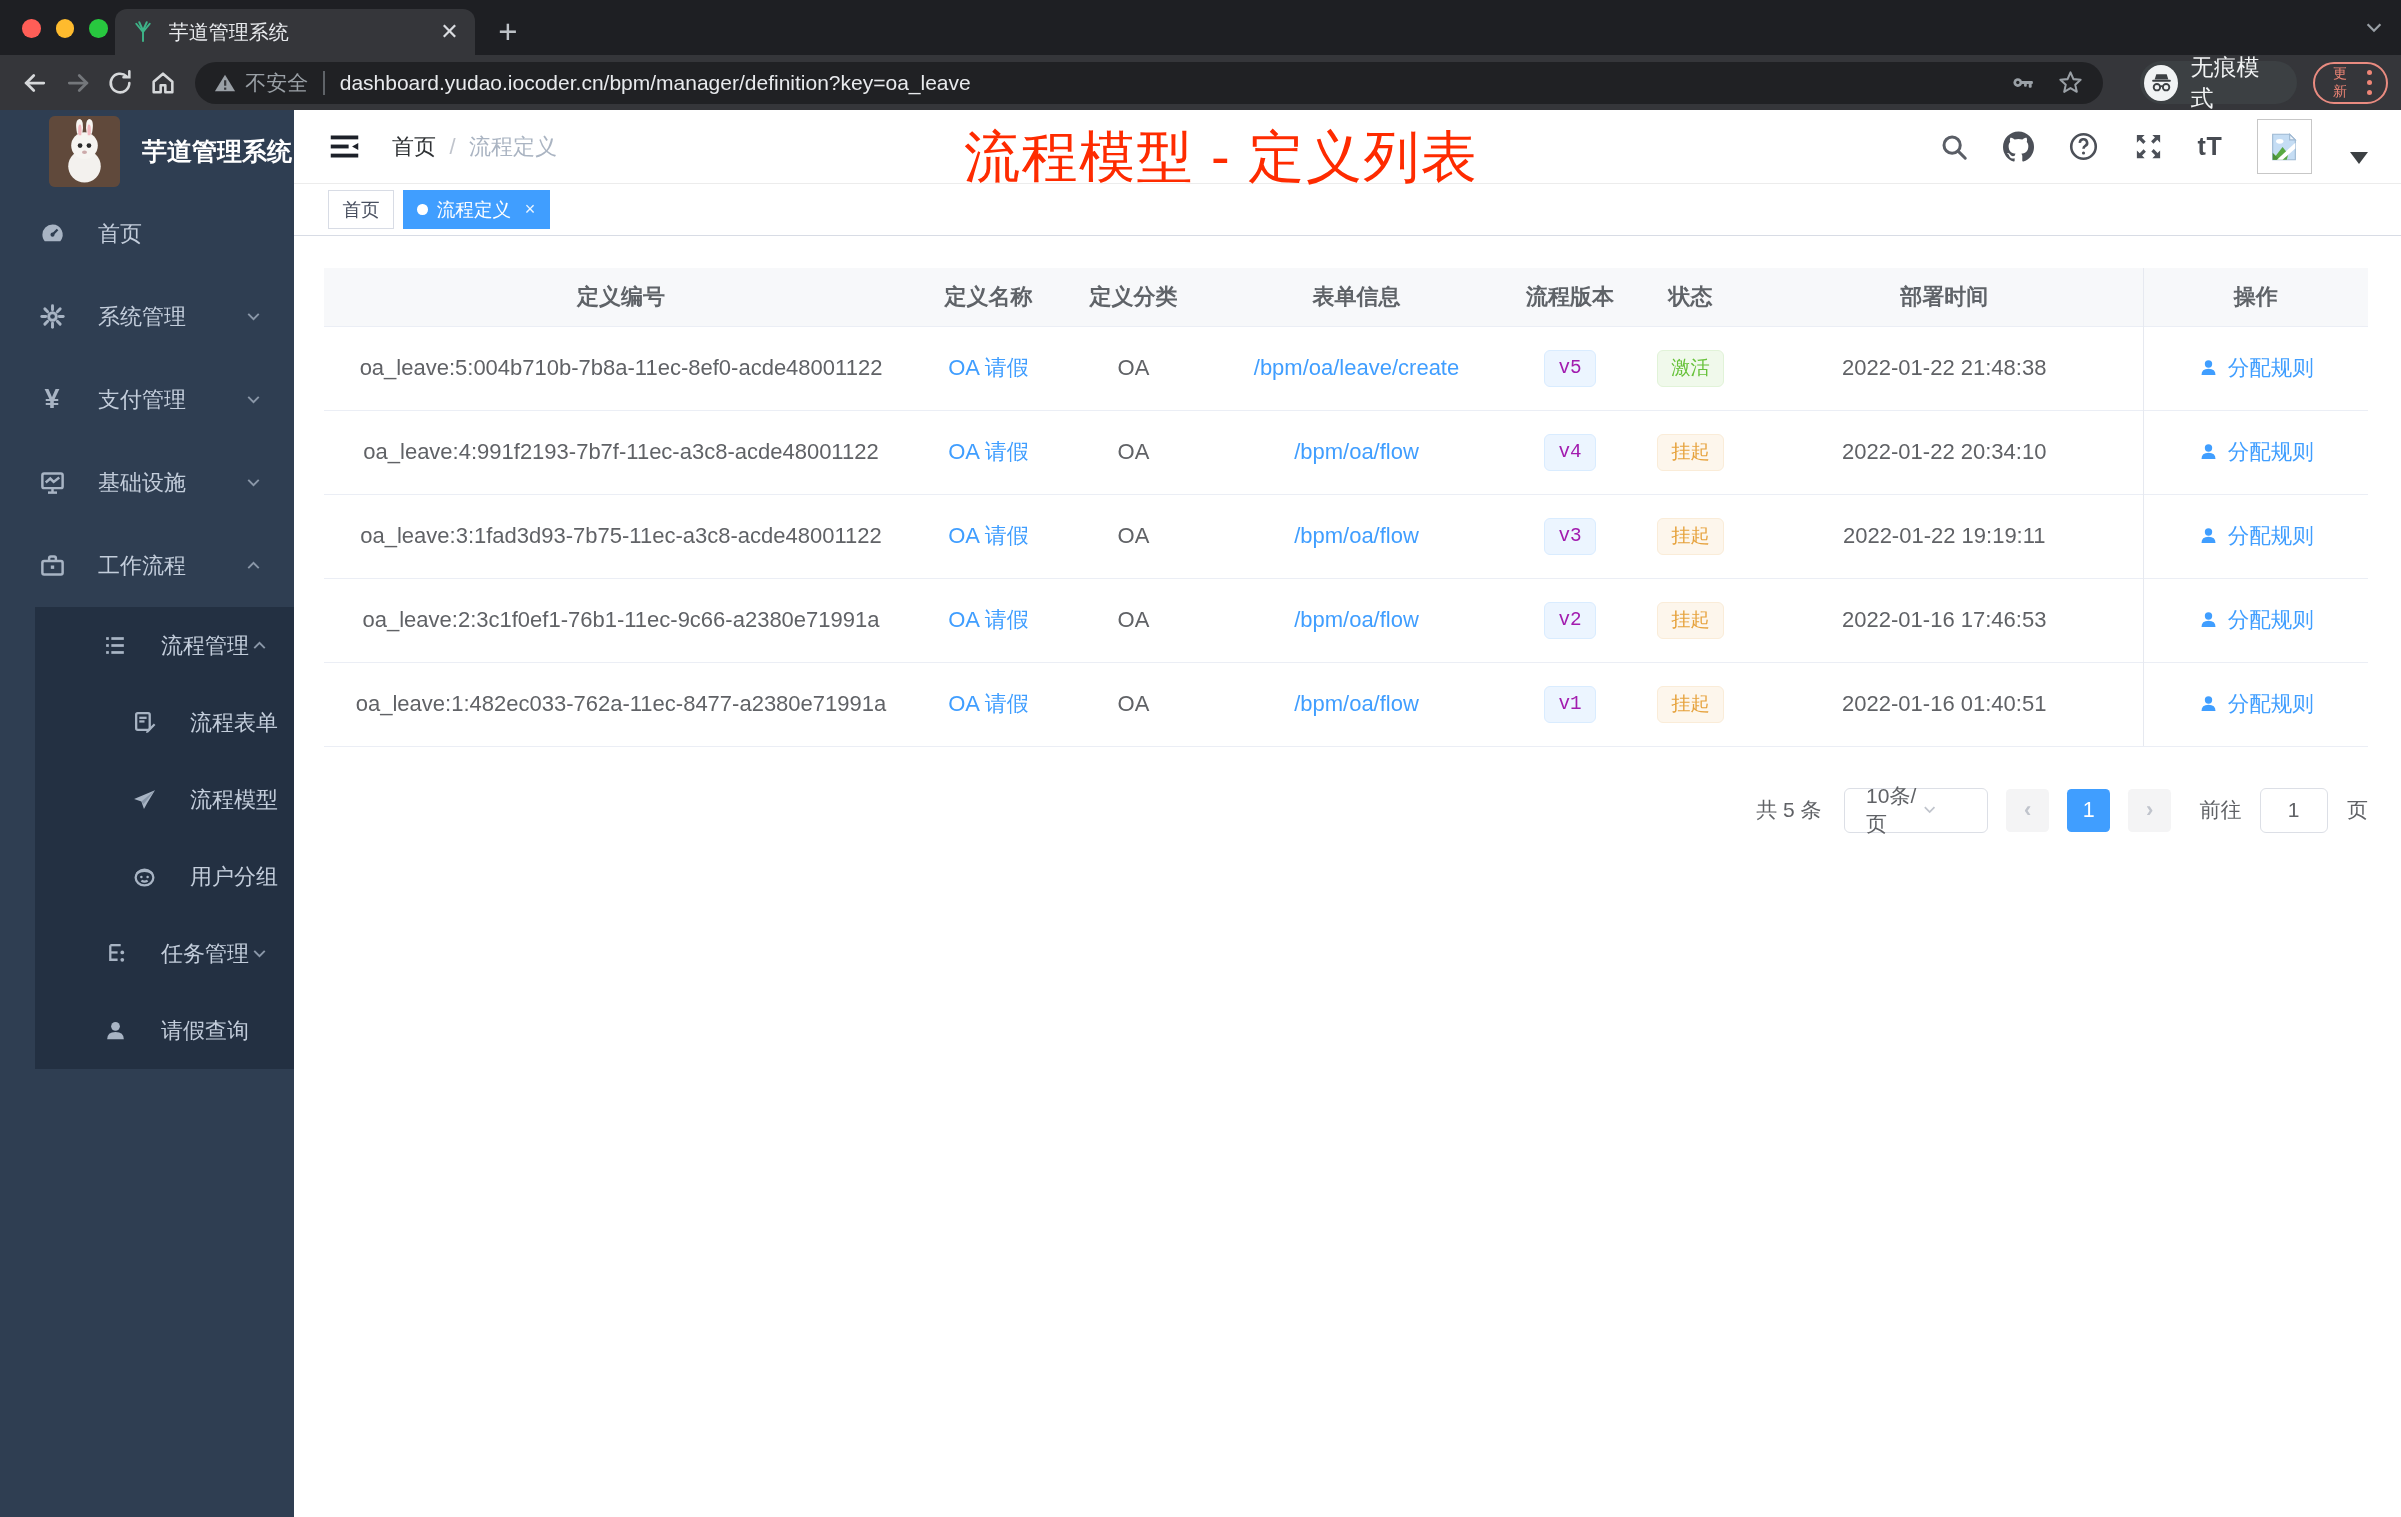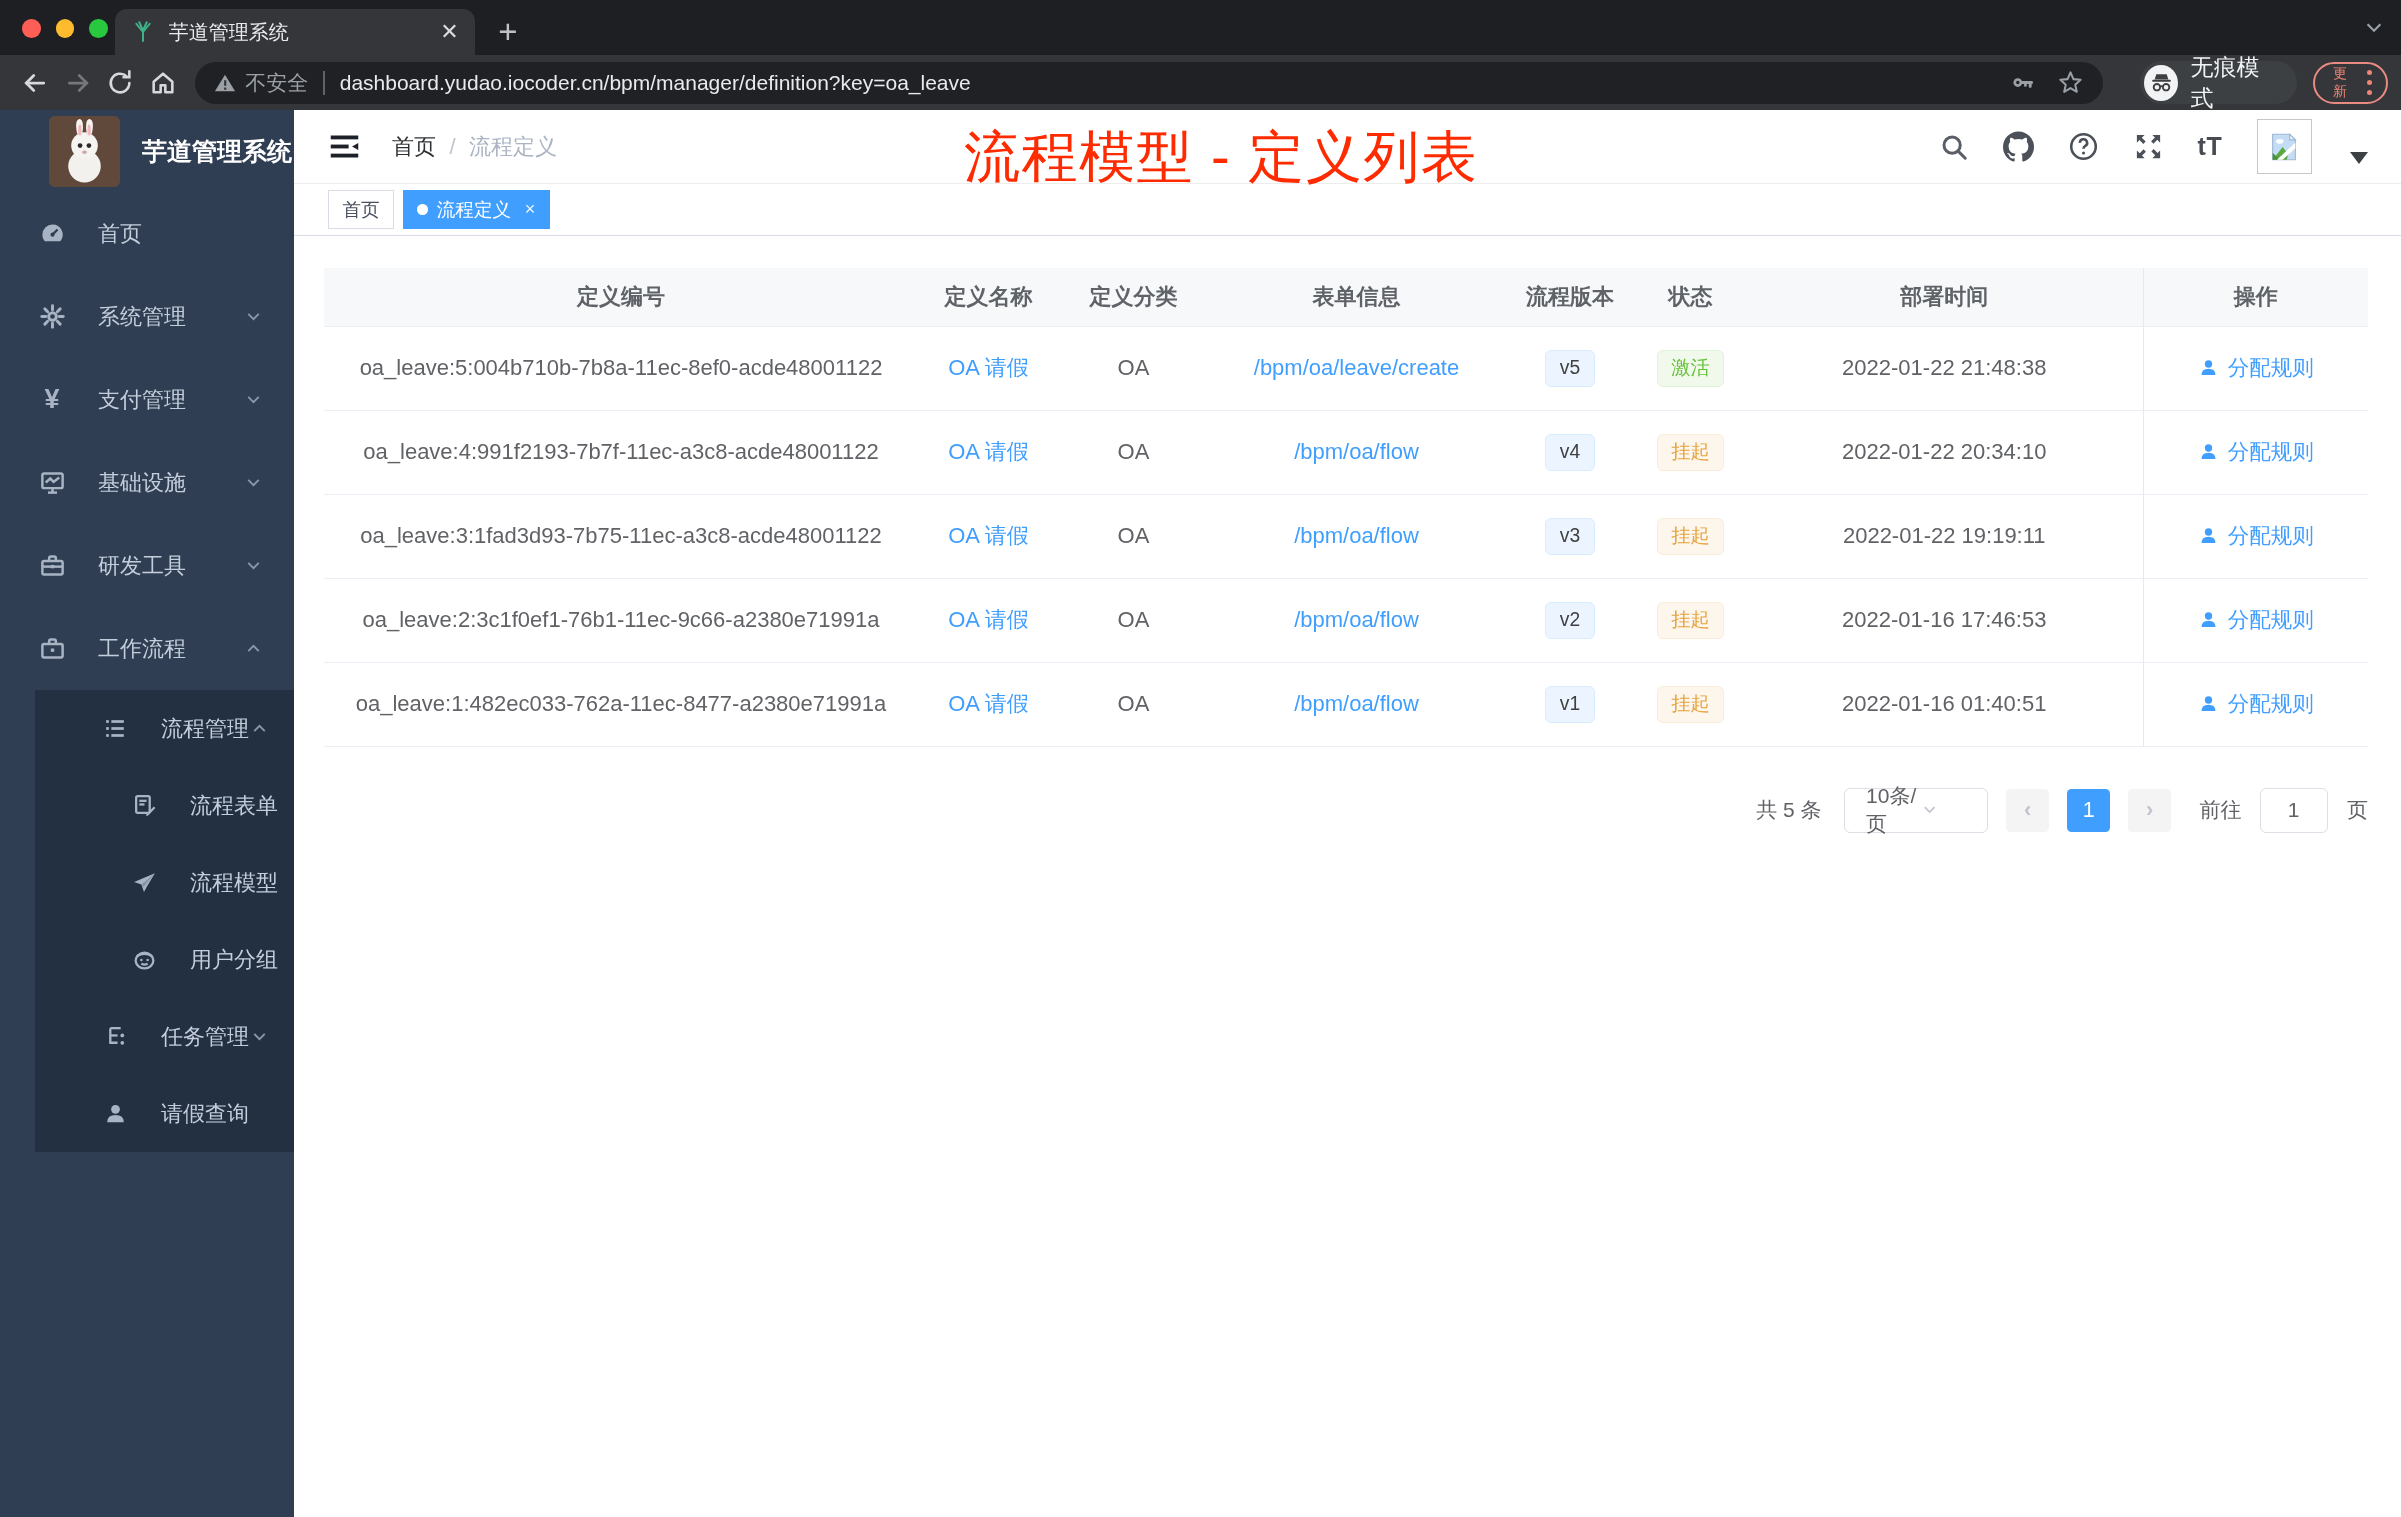--- a/index.html
+++ b/index.html
@@ -83,21 +83,21 @@
   
   .content { flex:1; padding:32px 33px 0 30px; background:#fff; overflow:hidden; }
   table.def-table { width:100%; border-collapse:collapse; table-layout:fixed; }
   .def-table th { height:58px; background:#f7f8fa; color:#5f6368; font-size:22px; font-weight:bold; text-align:center; }
   .def-table td { height:84px; border-top:1.5px solid #ebeef5; color:#606266; font-size:22px; text-align:center; }
   .def-table tr:last-child td { border-bottom:1.5px solid #ebeef5; }
   .col-action { border-left:1.5px solid #e6e9f0; }
   .blue-link { color:#409eff; cursor:pointer; }
   .el-tag { display:inline-block; height:37px; line-height:34px; padding:0 13.4px; border-radius:6px; font-size:19.3px;
             border:1.5px solid transparent; }
-  .tag-ver { background:#ecf5ff; border-color:#d9ecff; color:#404040; }
+  .tag-ver { background:#ecf5ff; border-color:#d9ecff; color:#a21caf;font-family:Liberation Mono, monospace; }
   .el-tag[data-status="green"]  { background:#f0f9eb; border-color:#e1f3d8; color:#67c23a; }
   .el-tag[data-status="orange"] { background:#fdf6ec; border-color:#faecd8; color:#e6a23c; }
   .action-link { color:#409eff; font-size:21.5px; display:inline-flex; align-items:center; gap:9px; cursor:pointer; }
 
   
   .pagination { margin-top:41px; display:flex; align-items:center; justify-content:flex-end; gap:18px; color:#606266; font-size:21px; }
   .pg-total { margin-right:4.5px; }
   .pg-size { width:144px; height:45px; border:1.5px solid #dcdfe6; border-radius:6px; display:flex; align-items:center;
              padding:0 13.4px 0 21px; color:#606266; }
   .pg-size span { flex:1; }
@@ -299,36 +299,20 @@
             </svg>
         </span>
         <span class="mi-label">基础设施</span>
         <span class="mi-caret">
             <svg viewBox="0 0 24 24" width="21" height="21" fill="none" stroke="currentColor" stroke-width="2.2">
               <polyline points="6,9 12,15 18,9"></polyline>
             </svg>
           </span>
       </div>
 
-      <div class="menu-item">
-        <span class="mi-icon">
-          <svg viewBox="0 0 24 24" width="27" height="27" fill="none" stroke="#a8b4c4" stroke-width="2.2">
-              <rect x="3" y="8" width="18" height="12" rx="1.5"></rect>
-              <path d="M9 8 V5.5 a1.5 1.5 0 0 1 1.5-1.5 h3 a1.5 1.5 0 0 1 1.5 1.5 V8"></path>
-              <line x1="3" y1="13" x2="21" y2="13"></line>
-              <rect x="10.5" y="11.5" width="3" height="3" fill="#a8b4c4" stroke="none"></rect>
-            </svg>
-        </span>
-        <span class="mi-label">研发工具</span>
-        <span class="mi-caret">
-            <svg viewBox="0 0 24 24" width="21" height="21" fill="none" stroke="currentColor" stroke-width="2.2">
-              <polyline points="6,9 12,15 18,9"></polyline>
-            </svg>
-          </span>
-      </div>
 
       <div class="menu-item">
         <span class="mi-icon">
           <svg viewBox="0 0 24 24" width="27" height="27" fill="none" stroke="#a8b4c4" stroke-width="2.2">
               <rect x="3" y="8" width="18" height="12" rx="1.5"></rect>
               <path d="M9 8 V5.5 a1.5 1.5 0 0 1 1.5-1.5 h3 a1.5 1.5 0 0 1 1.5 1.5 V8"></path>
               <rect x="10.5" y="12" width="3" height="3" fill="#a8b4c4" stroke="none"></rect>
             </svg>
         </span>
         <span class="mi-label">工作流程</span>

